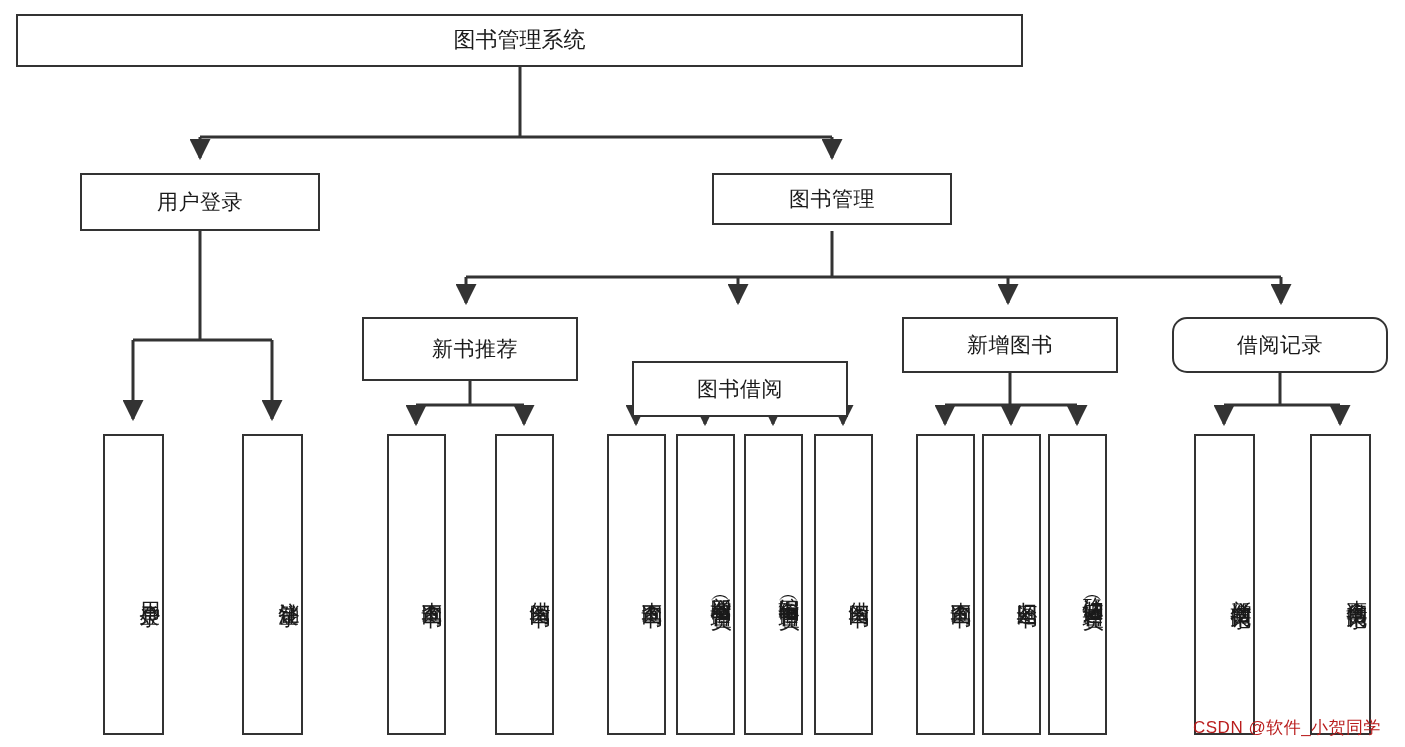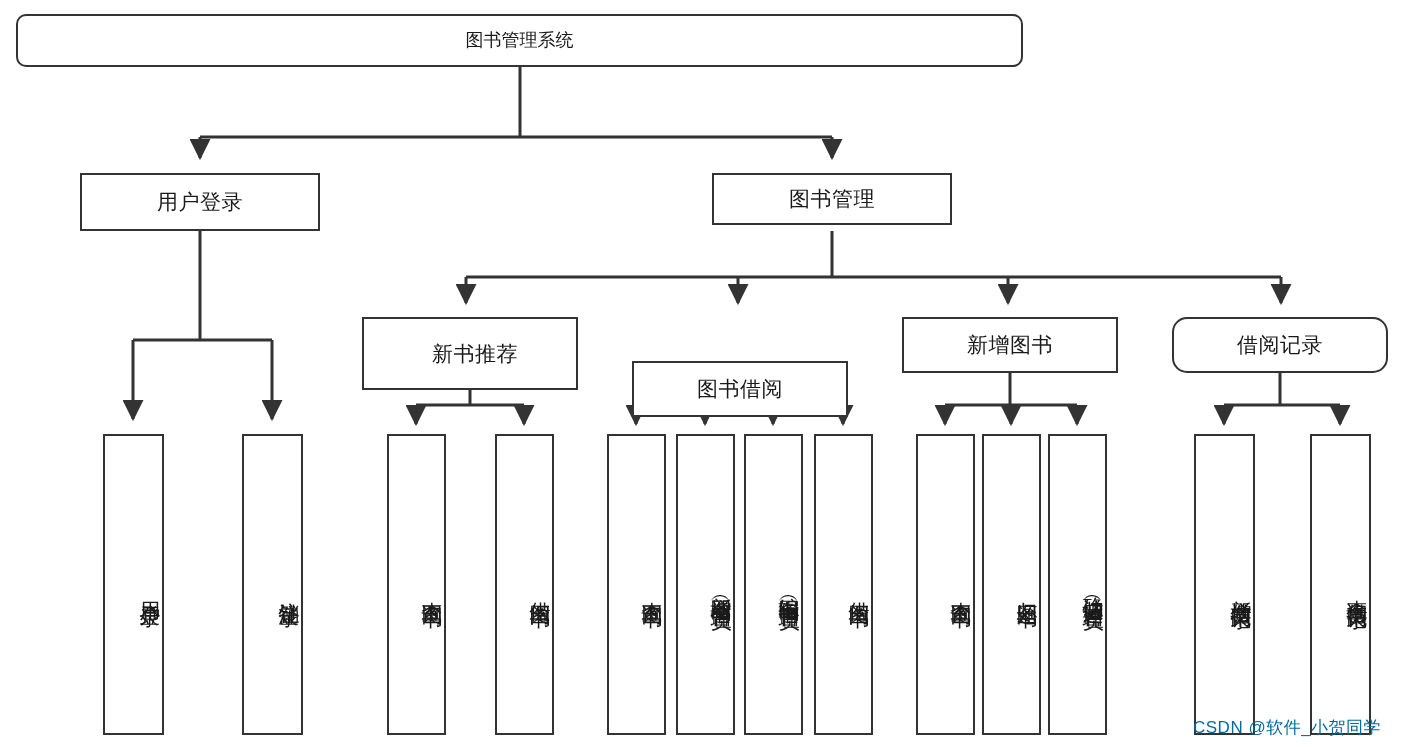--- a/index.html
+++ b/index.html
@@ -35,41 +35,40 @@
     justify-content: center;
     color: #1a1a1a;
     line-height: 1.12;
     text-align: center;
   }
   .node.h {
     font-size: 21px;
     letter-spacing: 0.5px;
   }
   .node.root {
-    font-size: 18px;
-    border-radius: 10px;
+    font-size: 22px;
   }
   .node.v {
     font-size: 21px;
     writing-mode: vertical-rl;
     text-orientation: upright;
     letter-spacing: 2px;
     padding-top: 8px;
     align-items: flex-start;
     justify-content: center;
   }
   .node.v .lbl {
     writing-mode: vertical-rl;
     text-orientation: upright;
     white-space: nowrap;
   }
   .watermark {
     position: absolute;
     font-size: 17px;
-    color: #0369a1;
+    color: #b91c1c;
     white-space: nowrap;
     letter-spacing: 0.5px;
   }
 </style>
 </head>
 <body>
 
 <div id="canvas">
 
   <svg id="edges" viewBox="0 0 1405 747">
@@ -127,21 +126,21 @@
   </div>
 
   <div class="node h" style="left:80px; top:173px; width:240px; height:58px;">
     <span class="lbl">用户登录</span>
   </div>
 
   <div class="node h" style="left:712px; top:173px; width:240px; height:52px;">
     <span class="lbl">图书管理</span>
   </div>
 
-  <div class="node h" style="left:362px; top:317px; width:216px; height:73px;padding-left:10px;">
+  <div class="node h" style="left:362px; top:317px; width:216px; height:64px;padding-left:10px;">
     <span class="lbl">新书推荐</span>
   </div>
 
   <div class="node h" style="left:632px; top:317px; width:216px; height:56px;margin-top:44px;">
     <span class="lbl">图书借阅</span>
   </div>
 
   <div class="node h" style="left:902px; top:317px; width:216px; height:56px;">
     <span class="lbl">新增图书</span>
   </div>

